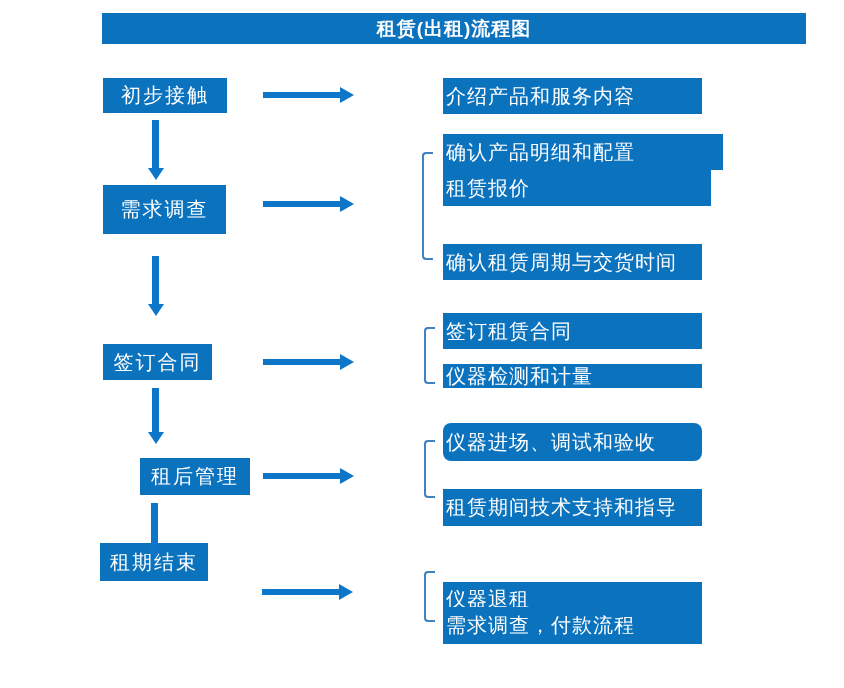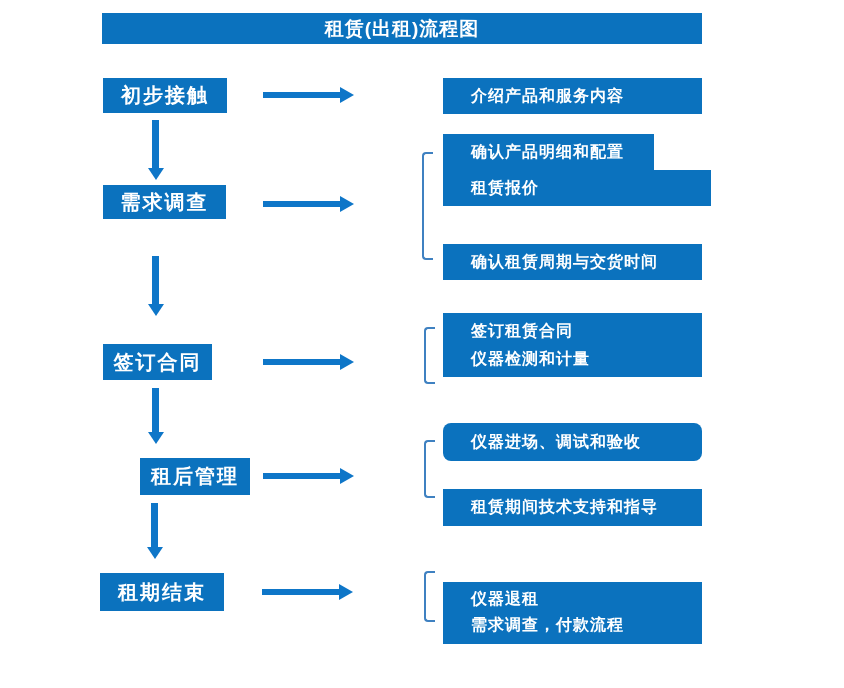--- a/index.html
+++ b/index.html
@@ -6,44 +6,44 @@
   .canvas {
     position: relative;
     width: 844px;
     height: 688px;
     background: #ffffff;
     font-family: "Liberation Sans", sans-serif;
     overflow: hidden;
   }
   .title-bar {
     position: absolute;
-    left: 102px; top: 13px; width: 600px; height: 31px;
+    left: 102px; top: 13px; width: 704px; height: 31px;
     background: var(--box-fill);
     color: var(--text);
     font-weight: bold;
     font-size: 19px;
     letter-spacing: 1px;
     display: flex; align-items: center; justify-content: center;
   }
   .box {
     position: absolute;
     background: var(--box-fill);
     color: var(--text);
-    font-weight: bold;
+    font-weight: normal;
     display: flex; align-items: center;
     box-sizing: border-box;
   }
   .lbox {
     justify-content: center;
     font-size: 20px;
     letter-spacing: 2px;
   }
   .rbox {
-    padding-left: 28px;
-    font-size: 16px;
+    padding-left: 3px;
+    font-size: 20px;
     letter-spacing: 1px;
   }
   .harrow {
     position: absolute;
     height: 6px;
     background: var(--arrow);
   }
   .harrow::after {
     content: "";
     position: absolute;
@@ -80,49 +80,49 @@
   }
 </style>
 </head>
 <body>
 
 <div class="canvas">
 
   <div class="title-bar">租赁(出租)流程图</div>
 
   <div class="box lbox" style="left:103px; top:78px;  width:124px; height:35px;">初步接触</div>
-  <div class="box lbox" style="left:103px; top:185px; width:123px; height:34px;">需求调查</div>
+  <div class="box lbox" style="left:103px; top:185px; width:123px; height:49px;">需求调查</div>
   <div class="box lbox" style="left:103px; top:344px; width:109px; height:36px;">签订合同</div>
   <div class="box lbox" style="left:100px; top:458px; width:110px; height:37px;margin-left:40px;">租后管理</div>
-  <div class="box lbox" style="left:100px; top:573px; width:124px; height:38px;">租期结束</div>
+  <div class="box lbox" style="left:100px; top:543px; width:108px; height:38px;">租期结束</div>
 
   <div class="varrow" style="left:152px; top:120px; height:48px;"></div>
   <div class="varrow" style="left:152px; top:256px; height:48px;"></div>
   <div class="varrow" style="left:152px; top:388px; height:44px;"></div>
   <div class="varrow" style="left:151px; top:503px; height:44px;"></div>
 
   <div class="harrow" style="left:263px; top:92px;  width:77px;"></div>
   <div class="harrow" style="left:263px; top:201px; width:77px;"></div>
   <div class="harrow" style="left:263px; top:359px; width:77px;"></div>
   <div class="harrow" style="left:263px; top:473px; width:77px;"></div>
   <div class="harrow" style="left:262px; top:589px; width:77px;"></div>
 
   <div class="bracket" style="left:422px; top:152px; height:108px;"></div>
   <div class="bracket" style="left:424px; top:327px; height:57px;"></div>
   <div class="bracket" style="left:424px; top:440px; height:58px;"></div>
   <div class="bracket" style="left:424px; top:571px; height:51px;"></div>
 
   <div class="box rbox" style="left:443px; top:78px;  width:259px; height:36px;">介绍产品和服务内容</div>
 
-  <div class="box rbox" style="left:443px; top:134px; width:211px; height:36px;">确认产品明细和配置</div>
+  <div class="box rbox" style="left:443px; top:134px; width:280px; height:36px;">确认产品明细和配置</div>
   <div class="box rbox" style="left:443px; top:170px; width:268px; height:36px;">租赁报价</div>
   <div class="box rbox" style="left:443px; top:244px; width:259px; height:36px;">确认租赁周期与交货时间</div>
 
   <div class="box rbox" style="left:443px; top:313px; width:259px; height:36px;">签订租赁合同</div>
-  <div class="box rbox" style="left:443px; top:341px; width:259px; height:36px;">仪器检测和计量</div>
+  <div class="box rbox" style="left:443px; top:364px; width:259px; height:24px;">仪器检测和计量</div>
 
   <div class="box rbox" style="left:443px; top:423px; width:259px; height:38px;border-radius:8px;">仪器进场、调试和验收</div>
   <div class="box rbox" style="left:443px; top:489px; width:259px; height:37px;">租赁期间技术支持和指导</div>
 
   <div class="box rbox" style="left:443px; top:558px; width:259px; height:35px;margin-top:24px;">仪器退租</div>
   <div class="box rbox" style="left:443px; top:607px; width:259px; height:37px;">需求调查，付款流程</div>
 
 </div>
 
 </body></html>

